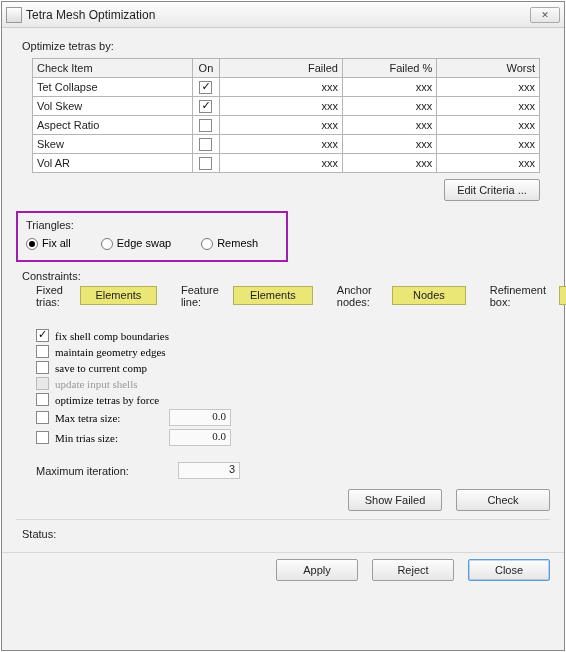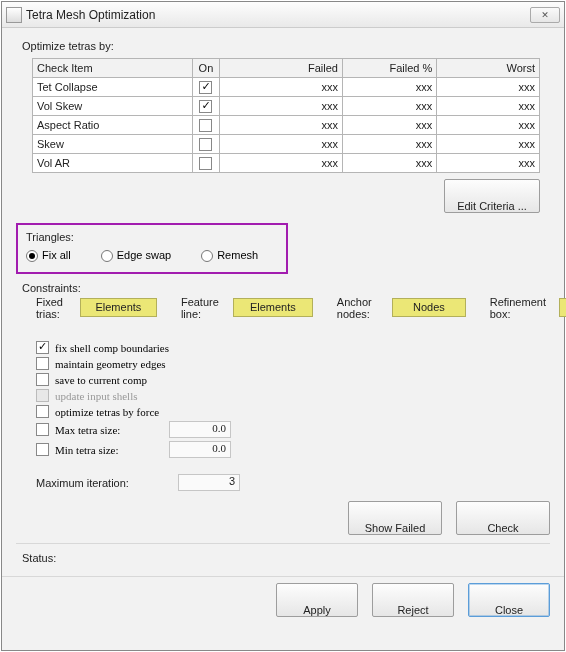--- a/index.html
+++ b/index.html
@@ -93,21 +93,21 @@
   .edit-criteria-row {
     text-align: right;
     margin: 6px 10px 10px 0;
   }
   .btn {
     display: inline-block;
     min-width: 82px;
     height: 22px;
     line-height: 20px;
     text-align: center;
-    padding: 16px 8px;
+    padding: 0 8px;
     border: 1px solid #9d9d9d;
     background: linear-gradient(to bottom, #fdfdfd, #e6e6e6);
     font-size: 11px;
     color: #222;
     border-radius: 2px;
   }
   .btn.default {
     border: 1px solid #5b9dd9;
     box-shadow: 0 0 0 1px rgba(91,157,217,0.4) inset;
   }
@@ -320,21 +320,21 @@
       <span class="chk"></span>
       <span>optimize tetras by force</span>
     </div>
     <div class="check-row">
       <span class="chk"></span>
       <span style="width:86px;display:inline-block">Max tetra size:</span>
       <span class="num-field">0.0</span>
     </div>
     <div class="check-row">
       <span class="chk"></span>
-      <span style="width:86px;display:inline-block">Min tetra size:</span>
+      <span style="width:86px;display:inline-block">Min trias size:</span>
       <span class="num-field">0.0</span>
     </div>
 
     <div style="height:10px"></div>
 
     <div class="num-row">
       <span class="lbl label">Maximum iteration:</span>
       <span class="num-field">3</span>
     </div>
 

